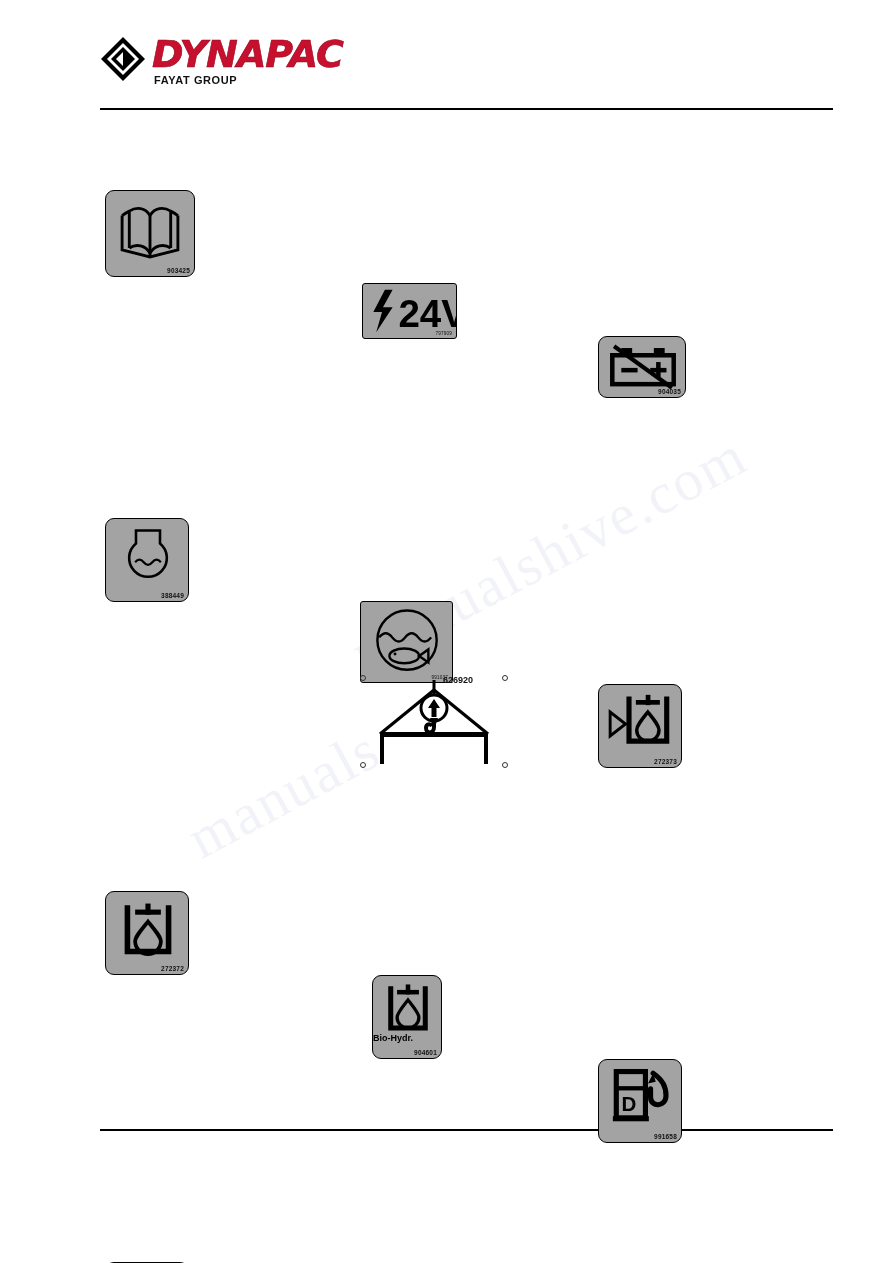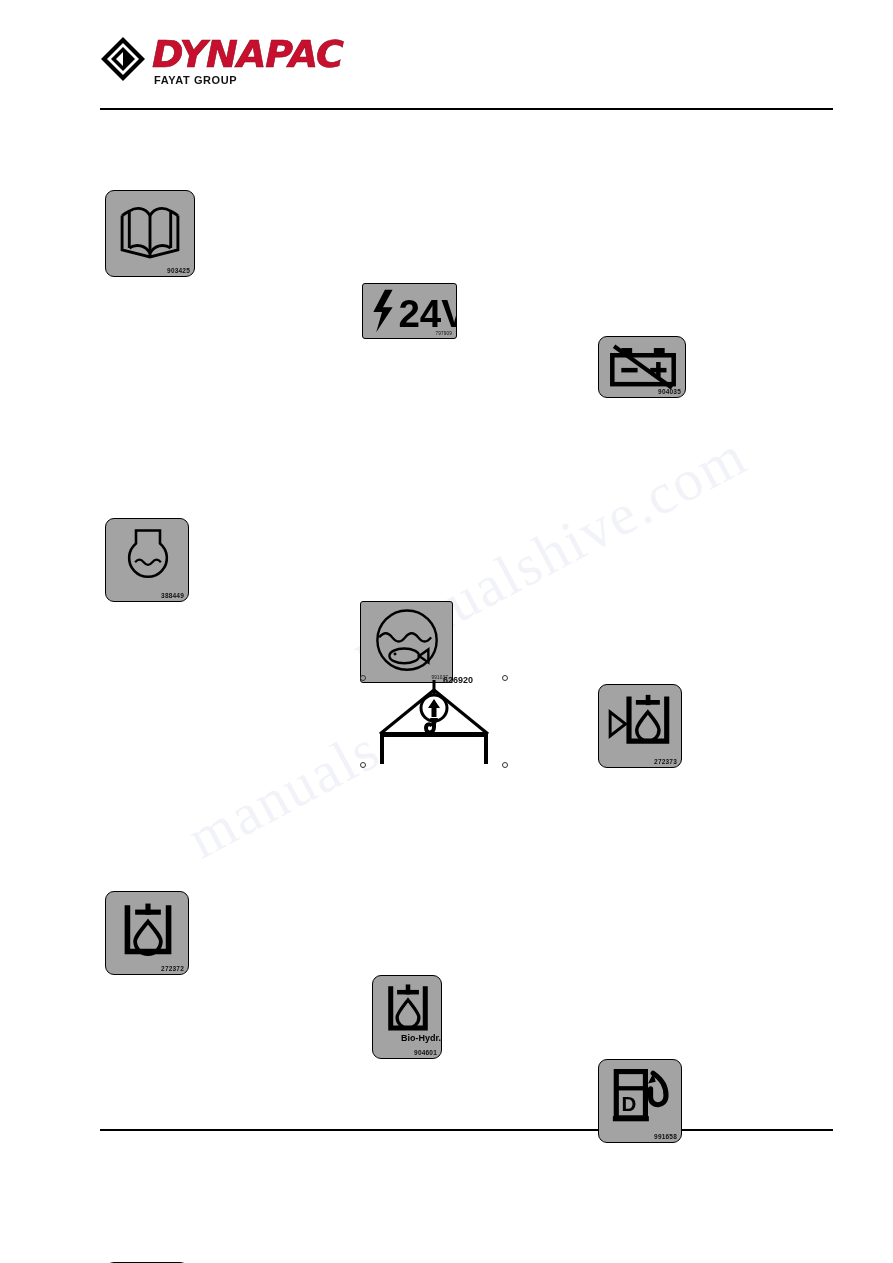--- a/index.html
+++ b/index.html
@@ -94,21 +94,21 @@
     font-weight: bold;
     color: #111;
     letter-spacing: 0.2px;
     white-space: nowrap;
   }
   .partno.tiny { font-size: 4.6px; font-weight: normal; }
 
   .cap {
     position: absolute;
     left: 0; right: 0;
-    text-align: right;
+    text-align: left;
     font-family: "Liberation Sans", sans-serif;
     font-weight: bold;
     color: #000;
   }
 
   svg { display: block; }
 
   
   #s-manual   { left:105px; top:190px; width:90px; height:87px; }
   #s-24v      { left:362px; top:196px; width:95px; height:56px; }

